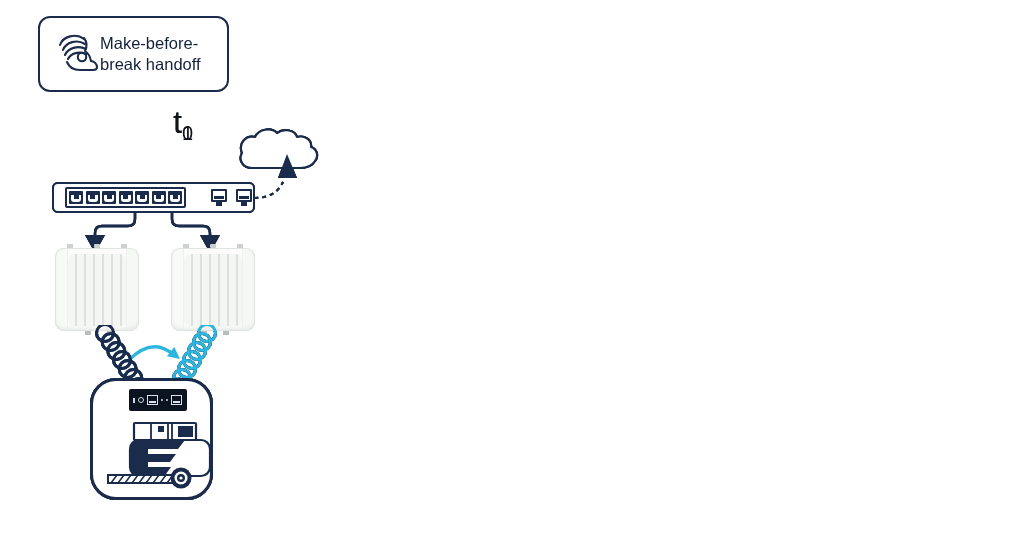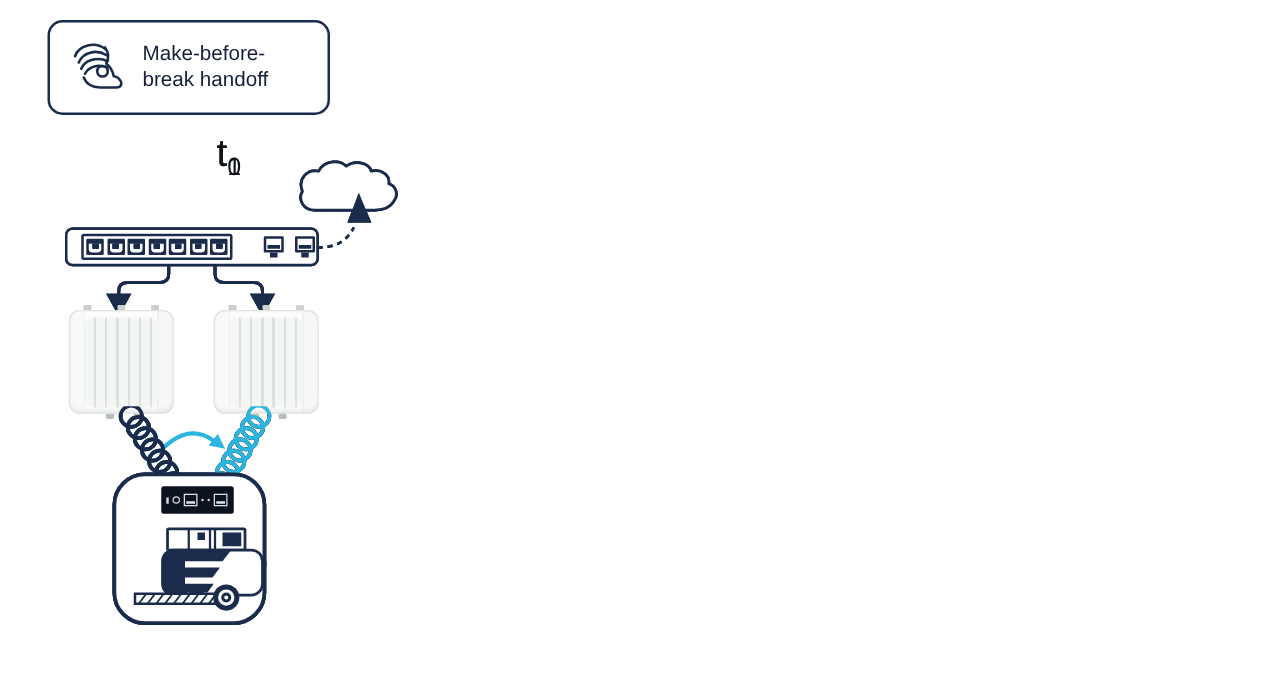--- a/index.html
+++ b/index.html
@@ -10,23 +10,23 @@
   }
   html,body{margin:0;padding:0;}
   body{
     width:1015px;height:544px;position:relative;overflow:hidden;
     background:var(--bg);
     font-family:"Liberation Sans",sans-serif;
     color:var(--ink);
   }
   
   .legend-card{
-    position:absolute;left:38px;top:16px;width:226px;height:76px;
+    position:absolute;left:38px;top:16px;width:191px;height:76px;
     border:2px solid var(--navy);border-radius:12px;background:#fff;
-    display:flex;align-items:center;gap:14px;box-sizing:border-box;padding:0 10px 0 12px;
+    display:flex;align-items:center;box-sizing:border-box;padding:0 10px 0 12px;
   }
   .legend-card svg{flex:0 0 auto;}
   .legend-label{font-size:16.5px;line-height:1.28;color:#14213a;width:170px;}
 
   
   .column{position:absolute;top:105px;width:340px;height:435px;}
   .col0{left:0;} .col1{left:330;} .col2{left:660;}
 
   .time-label{
     position:absolute;left:88px;top:0;width:105px;text-align:right;

